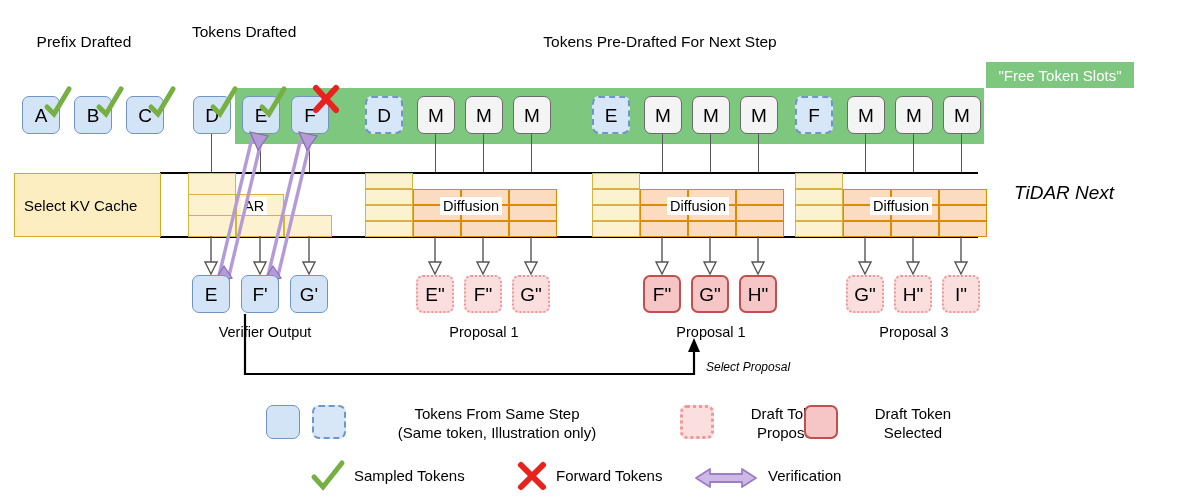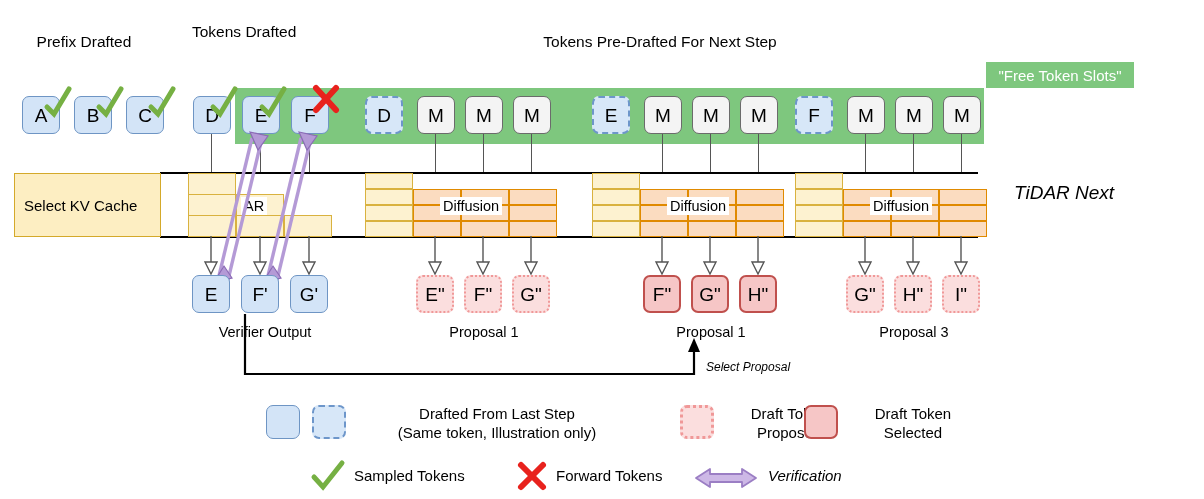--- a/index.html
+++ b/index.html
@@ -237,21 +237,21 @@
 
 <svg style="left:0;top:300px;width:1204px;height:90px;" viewBox="0 0 1204 90">
   <path d="M245 14 V74 H694 V48" stroke="#000" stroke-width="2.2" fill="none"></path>
   <path d="M688 52 L694 38 L700 52 Z" fill="#000"></path>
 </svg>
 <div class="selcap" style="left:706px;top:360px;">Select Proposal</div>
 
 <div class="lgbox" style="left:266px;top:405px;background:#d3e4f7;border:1.8px solid #6e95c4;"></div>
 <div class="lgbox" style="left:312px;top:405px;background:#d7e7f8;border:2.4px dashed #6d96ca;"></div>
 <div class="lgtxt" style="left:372px;top:404px;width:250px;">
-  <div>Drafted From Last Step</div>
+  <div>Tokens From Same Step</div>
   <div>(Same token, Illustration only)</div>
 </div>
 
 <div class="lgbox" style="left:680px;top:405px;background:#fbdede;border:3px dotted #f09898;"></div>
 <div class="lgtxt" style="left:724px;top:404px;width:130px;">
   <div>Draft Token</div>
   <div>Proposed</div>
 </div>
 
 <div class="lgbox" style="left:804px;top:405px;background:#f6c6c6;border:2.2px solid #c0504d;"></div>
@@ -269,13 +269,13 @@
   <g stroke="#e8221d" stroke-width="6" stroke-linecap="round">
     <path d="M5 5 L27 27"></path>
       <path d="M27 5 L5 27"></path>
   </g>
 </svg>
 <div class="lgtxt" style="left:556px;top:466px;width:150px;text-align:left;">Forward Tokens</div>
 
 <svg style="left:694px;top:466px;width:64px;height:24px;" viewBox="0 0 64 24">
   <path d="M2 12 L16 3 L16 8 L48 8 L48 3 L62 12 L48 21 L48 16 L16 16 L16 21 Z" fill="#cdb8e6" stroke="#9b7ec4" stroke-width="1.8" stroke-linejoin="round"></path>
 </svg>
-<div class="lgtxt" style="left:768px;top:466px;width:130px;text-align:left;font-style:italic;">Verification</div>
+<div class="lgtxt" style="left:768px;top:466px;width:130px;text-align:left;">Verification</div>
 
 </body></html>

